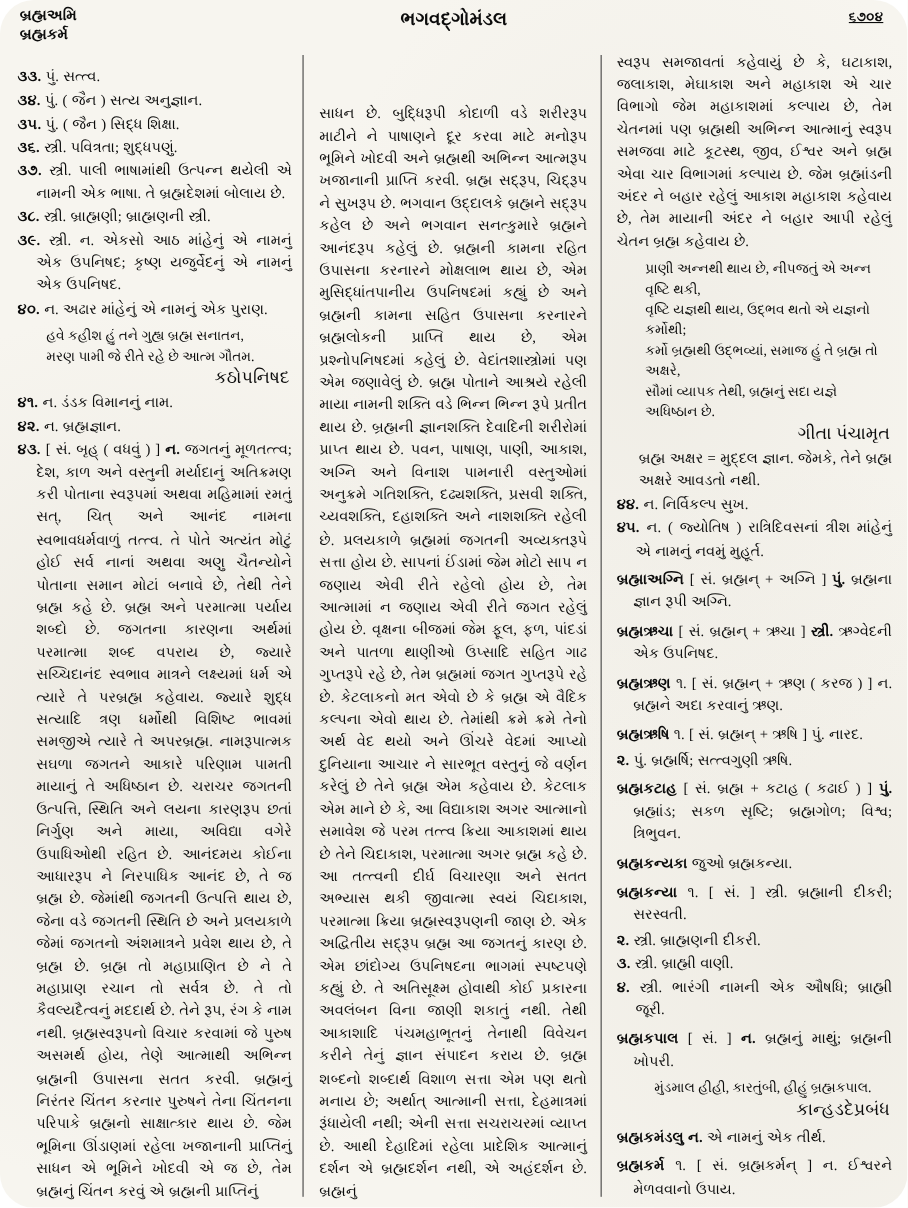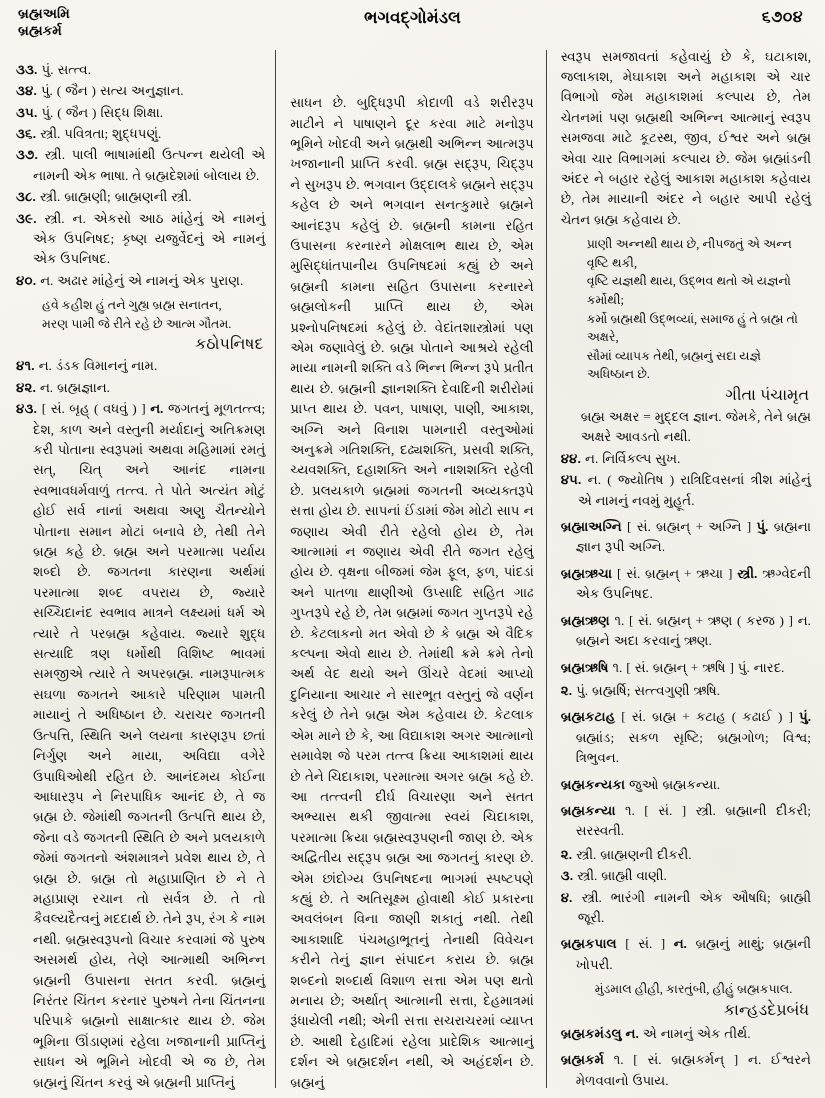--- a/index.html
+++ b/index.html
@@ -16,20 +16,21 @@
     width: 825px;
     height: 1098px;
     box-sizing: border-box;
     background: #f7f5ef;
     background-image:
       radial-gradient(ellipse at 18% 62%, rgba(228,224,214,0.55) 0%, rgba(228,224,214,0) 42%),
       radial-gradient(ellipse at 72% 30%, rgba(231,228,219,0.45) 0%, rgba(231,228,219,0) 38%),
       radial-gradient(ellipse at 88% 78%, rgba(226,222,211,0.40) 0%, rgba(226,222,211,0) 36%);
     overflow: hidden;
     color: #0b0b0b;
+    border-radius: 31px;
   }
 
   
   .runhead {
     position: absolute;
     left: 0; right: 0; top: 0;
     height: 46px;
     padding: 6px 18px 0 16px;
     box-sizing: border-box;
   }
@@ -45,23 +46,24 @@
   .rh-center {
     position: absolute;
     left: 0; right: 0; top: 8px;
     text-align: center;
     font-size: 17px;
     font-weight: 700;
   }
   .rh-right {
     position: absolute;
     right: 22px; top: 8px;
-    font-size: 16px;
+    font-size: 12px;
     font-weight: 700;
     letter-spacing: .4px;
+    text-decoration: underline;
   }
 
   
   .cols {
     position: absolute;
     left: 0; right: 0;
     top: 46px; bottom: 4px;
     display: flex;
     align-items: flex-end;
   }

